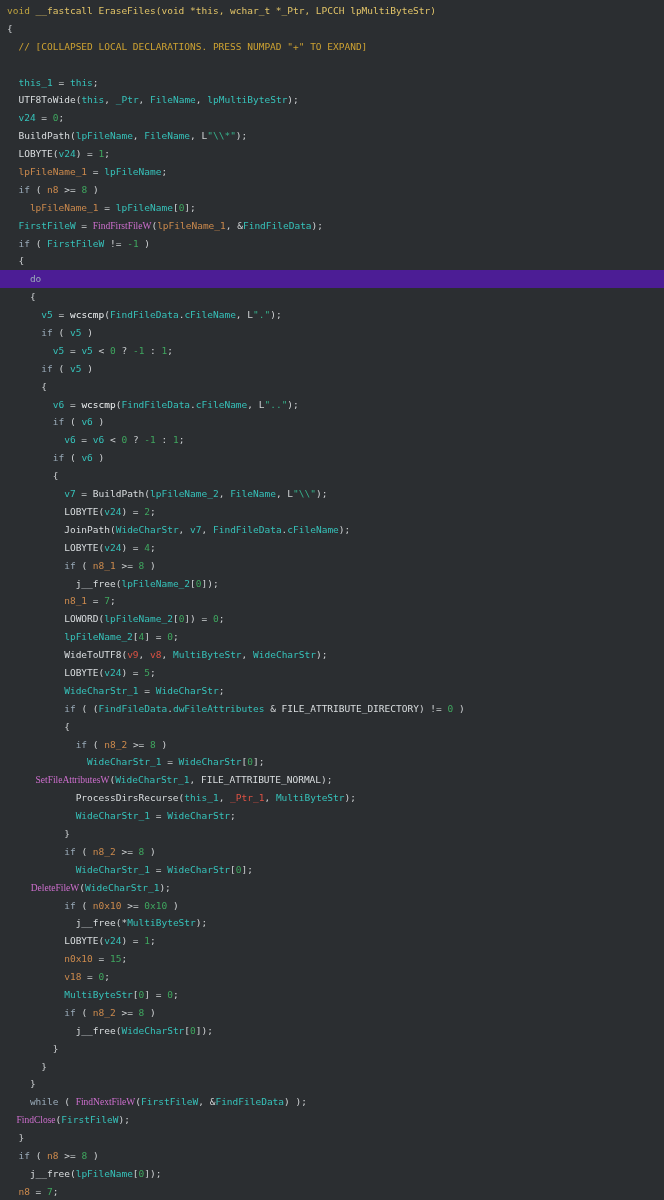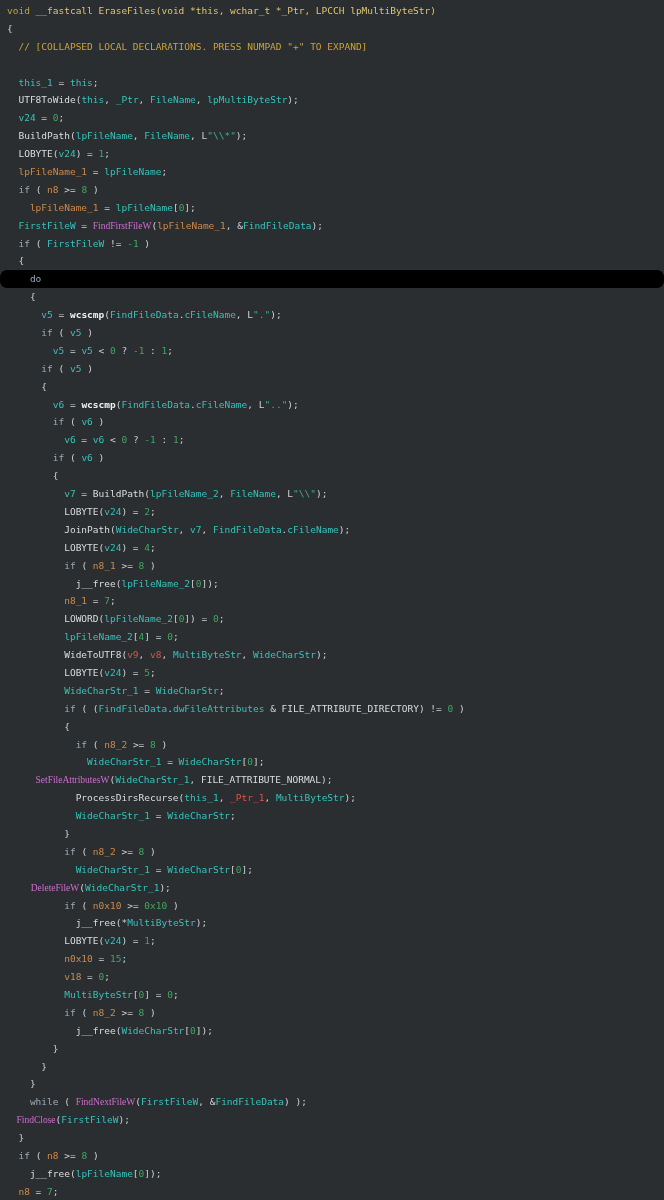--- a/index.html
+++ b/index.html
@@ -13,30 +13,30 @@
     width: 664px; height: 900px;
     font-family: "DejaVu Sans Mono", "Liberation Mono", monospace;
     font-size: 9.5px;
     line-height: 17.9px;
     white-space: pre;
     padding-top: 2px;
     box-sizing: border-box;
     cursor: text;
   }
   .line { padding-left: 7px; height: 17.9px; }
-  .line.hl { background: #000000; border-radius: 7px; }
+  .line.hl { background: #4c1d95; }
   .t-p  { color: #cfd2d4; }
   .t-k  { color: #9aabb9; }
   .t-v  { color: #36c2ba; }
   .t-o  { color: #cc8a4d; }
   .t-r  { color: #dd5244; margin-top: 17px; }
   .t-n  { color: #3fa75f; }
   .t-s  { color: #36b28c; }
   .t-f  { color: #dadee0; }
-  .t-fb { color: #eef1f2; font-weight: bold; }
+  .t-fb { color: #eef1f2; font-weight: normal; }
   .t-m  { color: #ce6fce; font-family: Liberation Serif, serif; }
   .t-y  { color: #e2c468; }
   .t-ky { color: #bfa33f; }
   .t-c  { color: #cda232; }
 </style>
 </head>
 <body>
 
 <div id="pseudocode"><div class="line"><span class="t-ky">void </span><span class="t-y">__fastcall EraseFiles(void *this, wchar_t *_Ptr, LPCCH lpMultiByteStr)</span></div><div class="line"><span class="t-p">{</span></div><div class="line"><span class="t-c">  // [COLLAPSED LOCAL DECLARATIONS. PRESS NUMPAD "+" TO EXPAND]</span></div><div class="line">&nbsp;</div><div class="line"><span class="t-v">  this_1</span><span class="t-p"> = </span><span class="t-v">this</span><span class="t-p">;</span></div><div class="line"><span class="t-f">  UTF8ToWide</span><span class="t-p">(</span><span class="t-v">this</span><span class="t-p">, </span><span class="t-v">_Ptr</span><span class="t-p">, </span><span class="t-v">FileName</span><span class="t-p">, </span><span class="t-v">lpMultiByteStr</span><span class="t-p">);</span></div><div class="line"><span class="t-v">  v24</span><span class="t-p"> = </span><span class="t-n">0</span><span class="t-p">;</span></div><div class="line"><span class="t-f">  BuildPath</span><span class="t-p">(</span><span class="t-v">lpFileName</span><span class="t-p">, </span><span class="t-v">FileName</span><span class="t-p">, L</span><span class="t-s">"\\*"</span><span class="t-p">);</span></div><div class="line"><span class="t-f">  LOBYTE</span><span class="t-p">(</span><span class="t-v">v24</span><span class="t-p">) = </span><span class="t-n">1</span><span class="t-p">;</span></div><div class="line"><span class="t-o">  lpFileName_1</span><span class="t-p"> = </span><span class="t-v">lpFileName</span><span class="t-p">;</span></div><div class="line"><span class="t-p">  </span><span class="t-k">if</span><span class="t-p"> ( </span><span class="t-o">n8</span><span class="t-p"> &gt;= </span><span class="t-n">8</span><span class="t-p"> )</span></div><div class="line"><span class="t-o">    lpFileName_1</span><span class="t-p"> = </span><span class="t-v">lpFileName</span><span class="t-p">[</span><span class="t-n">0</span><span class="t-p">];</span></div><div class="line"><span class="t-v">  FirstFileW</span><span class="t-p"> = </span><span class="t-m">FindFirstFileW</span><span class="t-p">(</span><span class="t-o">lpFileName_1</span><span class="t-p">, &amp;</span><span class="t-v">FindFileData</span><span class="t-p">);</span></div><div class="line"><span class="t-p">  </span><span class="t-k">if</span><span class="t-p"> ( </span><span class="t-v">FirstFileW</span><span class="t-p"> != </span><span class="t-n">-1</span><span class="t-p"> )</span></div><div class="line"><span class="t-p">  {</span></div><div class="line hl"><span class="t-p">    </span><span class="t-k">do</span></div><div class="line"><span class="t-p">    {</span></div><div class="line"><span class="t-v">      v5</span><span class="t-p"> = </span><span class="t-fb">wcscmp</span><span class="t-p">(</span><span class="t-v">FindFileData</span><span class="t-p">.</span><span class="t-v">cFileName</span><span class="t-p">, L</span><span class="t-s">"."</span><span class="t-p">);</span></div><div class="line"><span class="t-p">      </span><span class="t-k">if</span><span class="t-p"> ( </span><span class="t-v">v5</span><span class="t-p"> )</span></div><div class="line"><span class="t-v">        v5</span><span class="t-p"> = </span><span class="t-v">v5</span><span class="t-p"> &lt; </span><span class="t-n">0</span><span class="t-p"> ? </span><span class="t-n">-1</span><span class="t-p"> : </span><span class="t-n">1</span><span class="t-p">;</span></div><div class="line"><span class="t-p">      </span><span class="t-k">if</span><span class="t-p"> ( </span><span class="t-v">v5</span><span class="t-p"> )</span></div><div class="line"><span class="t-p">      {</span></div><div class="line"><span class="t-v">        v6</span><span class="t-p"> = </span><span class="t-fb">wcscmp</span><span class="t-p">(</span><span class="t-v">FindFileData</span><span class="t-p">.</span><span class="t-v">cFileName</span><span class="t-p">, L</span><span class="t-s">".."</span><span class="t-p">);</span></div><div class="line"><span class="t-p">        </span><span class="t-k">if</span><span class="t-p"> ( </span><span class="t-v">v6</span><span class="t-p"> )</span></div><div class="line"><span class="t-v">          v6</span><span class="t-p"> = </span><span class="t-v">v6</span><span class="t-p"> &lt; </span><span class="t-n">0</span><span class="t-p"> ? </span><span class="t-n">-1</span><span class="t-p"> : </span><span class="t-n">1</span><span class="t-p">;</span></div><div class="line"><span class="t-p">        </span><span class="t-k">if</span><span class="t-p"> ( </span><span class="t-v">v6</span><span class="t-p"> )</span></div><div class="line"><span class="t-p">        {</span></div><div class="line"><span class="t-v">          v7</span><span class="t-p"> = </span><span class="t-f">BuildPath</span><span class="t-p">(</span><span class="t-v">lpFileName_2</span><span class="t-p">, </span><span class="t-v">FileName</span><span class="t-p">, L</span><span class="t-s">"\\"</span><span class="t-p">);</span></div><div class="line"><span class="t-f">          LOBYTE</span><span class="t-p">(</span><span class="t-v">v24</span><span class="t-p">) = </span><span class="t-n">2</span><span class="t-p">;</span></div><div class="line"><span class="t-f">          JoinPath</span><span class="t-p">(</span><span class="t-v">WideCharStr</span><span class="t-p">, </span><span class="t-v">v7</span><span class="t-p">, </span><span class="t-v">FindFileData</span><span class="t-p">.</span><span class="t-v">cFileName</span><span class="t-p">);</span></div><div class="line"><span class="t-f">          LOBYTE</span><span class="t-p">(</span><span class="t-v">v24</span><span class="t-p">) = </span><span class="t-n">4</span><span class="t-p">;</span></div><div class="line"><span class="t-p">          </span><span class="t-k">if</span><span class="t-p"> ( </span><span class="t-o">n8_1</span><span class="t-p"> &gt;= </span><span class="t-n">8</span><span class="t-p"> )</span></div><div class="line"><span class="t-f">            j__free</span><span class="t-p">(</span><span class="t-v">lpFileName_2</span><span class="t-p">[</span><span class="t-n">0</span><span class="t-p">]);</span></div><div class="line"><span class="t-o">          n8_1</span><span class="t-p"> = </span><span class="t-n">7</span><span class="t-p">;</span></div><div class="line"><span class="t-f">          LOWORD</span><span class="t-p">(</span><span class="t-v">lpFileName_2</span><span class="t-p">[</span><span class="t-n">0</span><span class="t-p">]) = </span><span class="t-n">0</span><span class="t-p">;</span></div><div class="line"><span class="t-v">          lpFileName_2</span><span class="t-p">[</span><span class="t-n">4</span><span class="t-p">] = </span><span class="t-n">0</span><span class="t-p">;</span></div><div class="line"><span class="t-f">          WideToUTF8</span><span class="t-p">(</span><span class="t-r">v9</span><span class="t-p">, </span><span class="t-r">v8</span><span class="t-p">, </span><span class="t-v">MultiByteStr</span><span class="t-p">, </span><span class="t-v">WideCharStr</span><span class="t-p">);</span></div><div class="line"><span class="t-f">          LOBYTE</span><span class="t-p">(</span><span class="t-v">v24</span><span class="t-p">) = </span><span class="t-n">5</span><span class="t-p">;</span></div><div class="line"><span class="t-v">          WideCharStr_1</span><span class="t-p"> = </span><span class="t-v">WideCharStr</span><span class="t-p">;</span></div><div class="line"><span class="t-p">          </span><span class="t-k">if</span><span class="t-p"> ( (</span><span class="t-v">FindFileData</span><span class="t-p">.</span><span class="t-v">dwFileAttributes</span><span class="t-p"> &amp; </span><span class="t-f">FILE_ATTRIBUTE_DIRECTORY</span><span class="t-p">) != </span><span class="t-n">0</span><span class="t-p"> )</span></div><div class="line"><span class="t-p">          {</span></div><div class="line"><span class="t-p">            </span><span class="t-k">if</span><span class="t-p"> ( </span><span class="t-o">n8_2</span><span class="t-p"> &gt;= </span><span class="t-n">8</span><span class="t-p"> )</span></div><div class="line"><span class="t-v">              WideCharStr_1</span><span class="t-p"> = </span><span class="t-v">WideCharStr</span><span class="t-p">[</span><span class="t-n">0</span><span class="t-p">];</span></div><div class="line"><span class="t-m">            SetFileAttributesW</span><span class="t-p">(</span><span class="t-v">WideCharStr_1</span><span class="t-p">, </span><span class="t-f">FILE_ATTRIBUTE_NORMAL</span><span class="t-p">);</span></div><div class="line"><span class="t-f">            ProcessDirsRecurse</span><span class="t-p">(</span><span class="t-v">this_1</span><span class="t-p">, </span><span class="t-r">_Ptr_1</span><span class="t-p">, </span><span class="t-v">MultiByteStr</span><span class="t-p">);</span></div><div class="line"><span class="t-v">            WideCharStr_1</span><span class="t-p"> = </span><span class="t-v">WideCharStr</span><span class="t-p">;</span></div><div class="line"><span class="t-p">          }</span></div><div class="line"><span class="t-p">          </span><span class="t-k">if</span><span class="t-p"> ( </span><span class="t-o">n8_2</span><span class="t-p"> &gt;= </span><span class="t-n">8</span><span class="t-p"> )</span></div><div class="line"><span class="t-v">            WideCharStr_1</span><span class="t-p"> = </span><span class="t-v">WideCharStr</span><span class="t-p">[</span><span class="t-n">0</span><span class="t-p">];</span></div><div class="line"><span class="t-m">          DeleteFileW</span><span class="t-p">(</span><span class="t-v">WideCharStr_1</span><span class="t-p">);</span></div><div class="line"><span class="t-p">          </span><span class="t-k">if</span><span class="t-p"> ( </span><span class="t-o">n0x10</span><span class="t-p"> &gt;= </span><span class="t-n">0x10</span><span class="t-p"> )</span></div><div class="line"><span class="t-f">            j__free</span><span class="t-p">(*</span><span class="t-v">MultiByteStr</span><span class="t-p">);</span></div><div class="line"><span class="t-f">          LOBYTE</span><span class="t-p">(</span><span class="t-v">v24</span><span class="t-p">) = </span><span class="t-n">1</span><span class="t-p">;</span></div><div class="line"><span class="t-o">          n0x10</span><span class="t-p"> = </span><span class="t-n">15</span><span class="t-p">;</span></div><div class="line"><span class="t-o">          v18</span><span class="t-p"> = </span><span class="t-n">0</span><span class="t-p">;</span></div><div class="line"><span class="t-v">          MultiByteStr</span><span class="t-p">[</span><span class="t-n">0</span><span class="t-p">] = </span><span class="t-n">0</span><span class="t-p">;</span></div><div class="line"><span class="t-p">          </span><span class="t-k">if</span><span class="t-p"> ( </span><span class="t-o">n8_2</span><span class="t-p"> &gt;= </span><span class="t-n">8</span><span class="t-p"> )</span></div><div class="line"><span class="t-f">            j__free</span><span class="t-p">(</span><span class="t-v">WideCharStr</span><span class="t-p">[</span><span class="t-n">0</span><span class="t-p">]);</span></div><div class="line"><span class="t-p">        }</span></div><div class="line"><span class="t-p">      }</span></div><div class="line"><span class="t-p">    }</span></div><div class="line"><span class="t-p">    </span><span class="t-k">while</span><span class="t-p"> ( </span><span class="t-m">FindNextFileW</span><span class="t-p">(</span><span class="t-v">FirstFileW</span><span class="t-p">, &amp;</span><span class="t-v">FindFileData</span><span class="t-p">) );</span></div><div class="line"><span class="t-m">    FindClose</span><span class="t-p">(</span><span class="t-v">FirstFileW</span><span class="t-p">);</span></div><div class="line"><span class="t-p">  }</span></div><div class="line"><span class="t-p">  </span><span class="t-k">if</span><span class="t-p"> ( </span><span class="t-o">n8</span><span class="t-p"> &gt;= </span><span class="t-n">8</span><span class="t-p"> )</span></div><div class="line"><span class="t-f">    j__free</span><span class="t-p">(</span><span class="t-v">lpFileName</span><span class="t-p">[</span><span class="t-n">0</span><span class="t-p">]);</span></div><div class="line"><span class="t-o">  n8</span><span class="t-p"> = </span><span class="t-n">7</span><span class="t-p">;</span></div></div>
 

